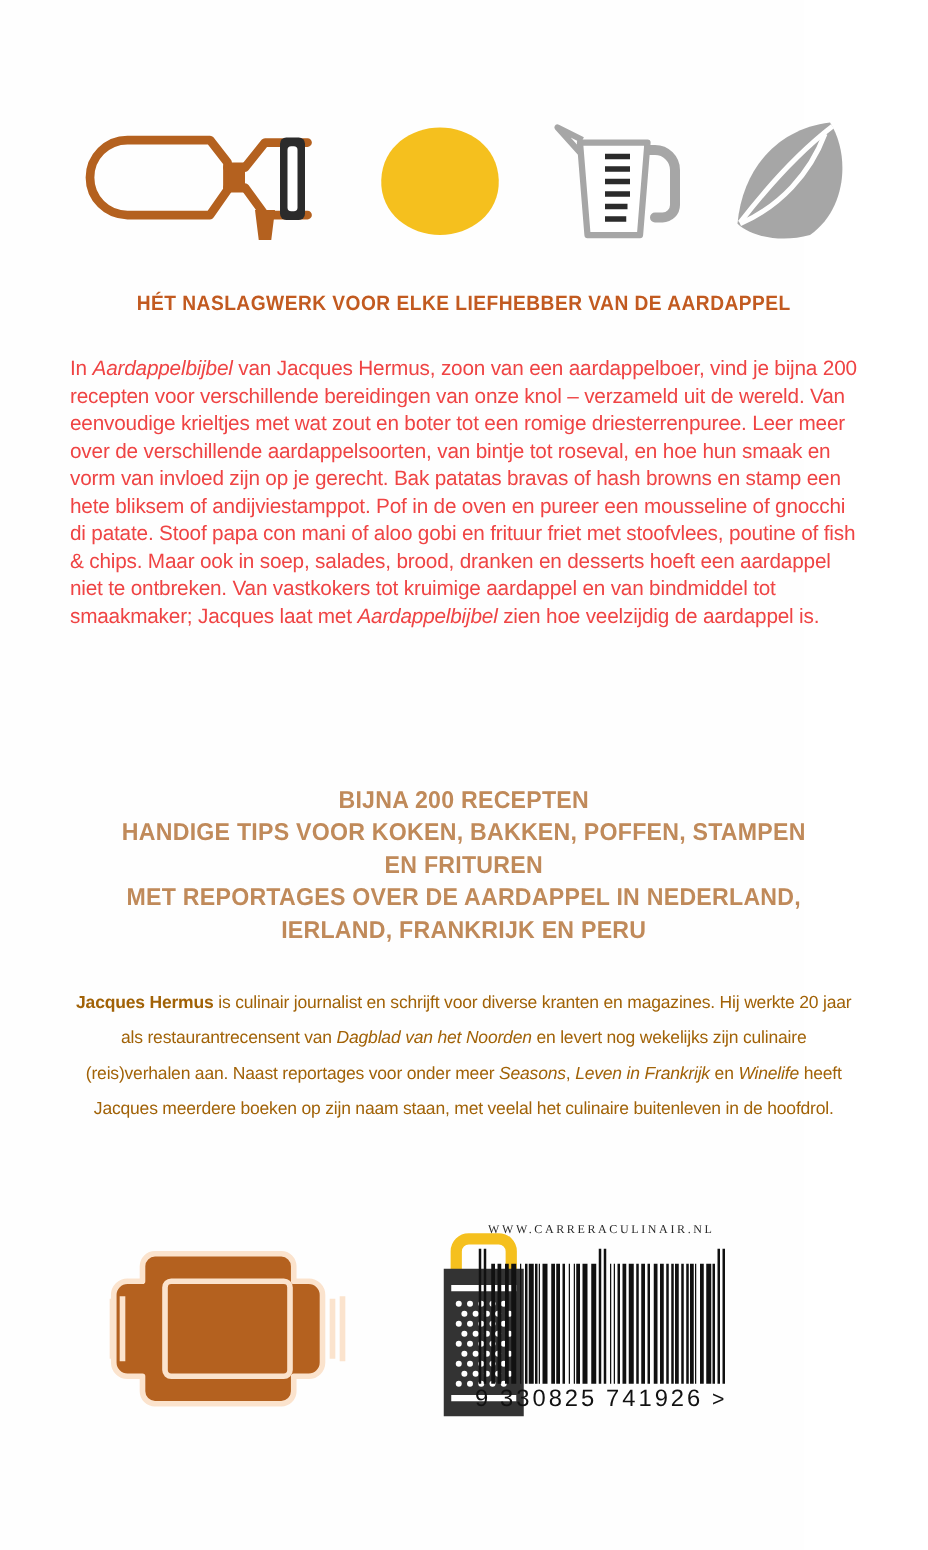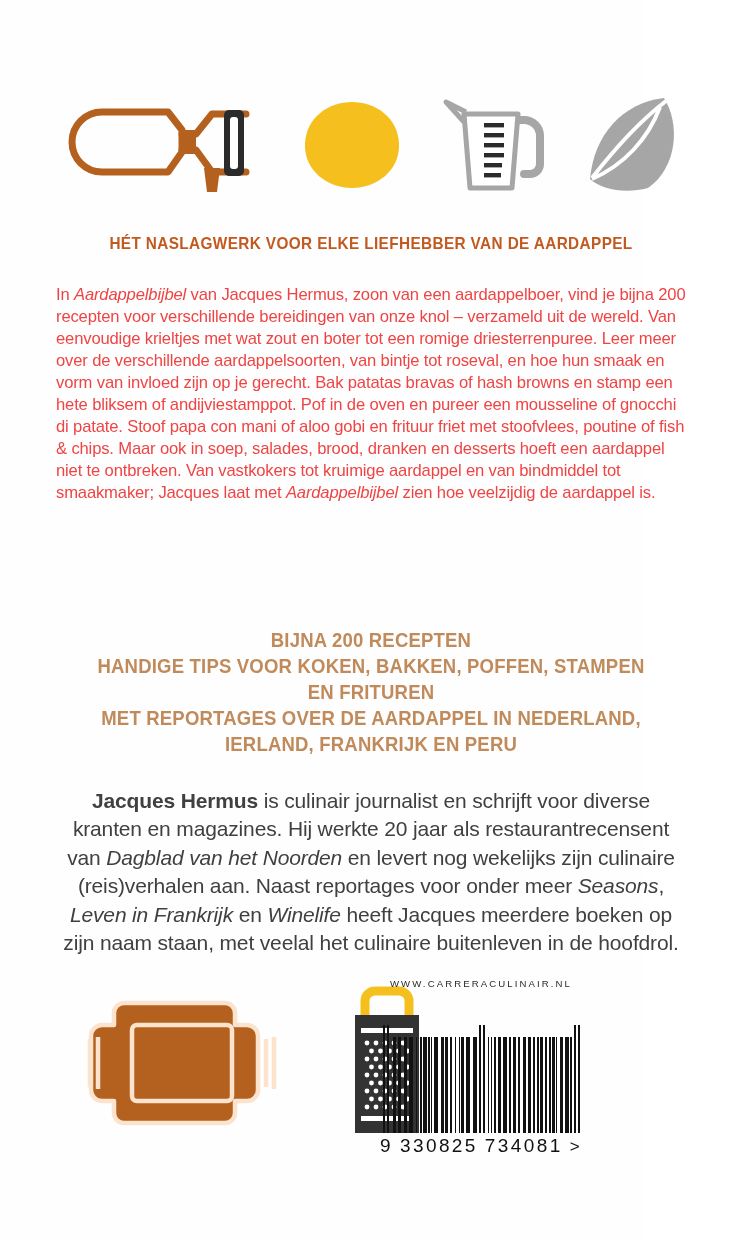--- a/index.html
+++ b/index.html
@@ -86,23 +86,23 @@
   }
   .promo-list .line { display: block; }
 
   
   .bio-block {
     position: absolute;
     left: 56px;
     top: 787px;
     width: 630px;
     text-align: center;
-    font-size: 21px;
+    font-size: 14px;
     line-height: 28.4px;
-    color: #404040;
+    color: #a16207;
     letter-spacing: -0.15px;
   }
   .bio-block em { font-style: italic; }
   .bio-block b { font-weight: bold; }
 
   
   .bottom-icons {
     position: absolute;
     left: 70px;
     top: 978px;
@@ -117,22 +117,22 @@
     position: absolute;
     right: 52px;
     top: 978px;
     width: 220px;
     text-align: center;
   }
   .publisher-url {
     font-size: 9.6px;
     letter-spacing: 2.1px;
     color: #2a2a2a;
-    font-family: Liberation Sans, sans-serif;
-    margin-bottom: 36px;
+    font-family: Liberation Serif, serif;
+    margin-bottom: 10px;
     white-space: nowrap;
   }
   .barcode-wrap {
     display: flex;
     flex-direction: column;
     align-items: center;
   }
   .barcode-bars {
     height: 108px;
     display: flex;
@@ -346,19 +346,19 @@
           <span style="width: 1px; height: 96px; margin-right: 3px;"></span>
           <span style="width: 3px; height: 96px; margin-right: 2px;"></span>
           <span style="width: 4px; height: 96px; margin-right: 1px;"></span>
           <span style="width: 2px; height: 96px; margin-right: 2px;"></span>
           <span style="width: 2px; height: 108px; margin-right: 2px;"></span>
           <span style="width: 2px; height: 108px; margin-right: 0px;"></span>
         </div>
       <div class="barcode-digits">
         <span class="lead">9</span>
         <span>330825</span>
-        <span>734081</span>
+        <span>741926</span>
         <span class="gt">&gt;</span>
       </div>
     </div>
   </div>
 
 </div>
 
 </body></html>

